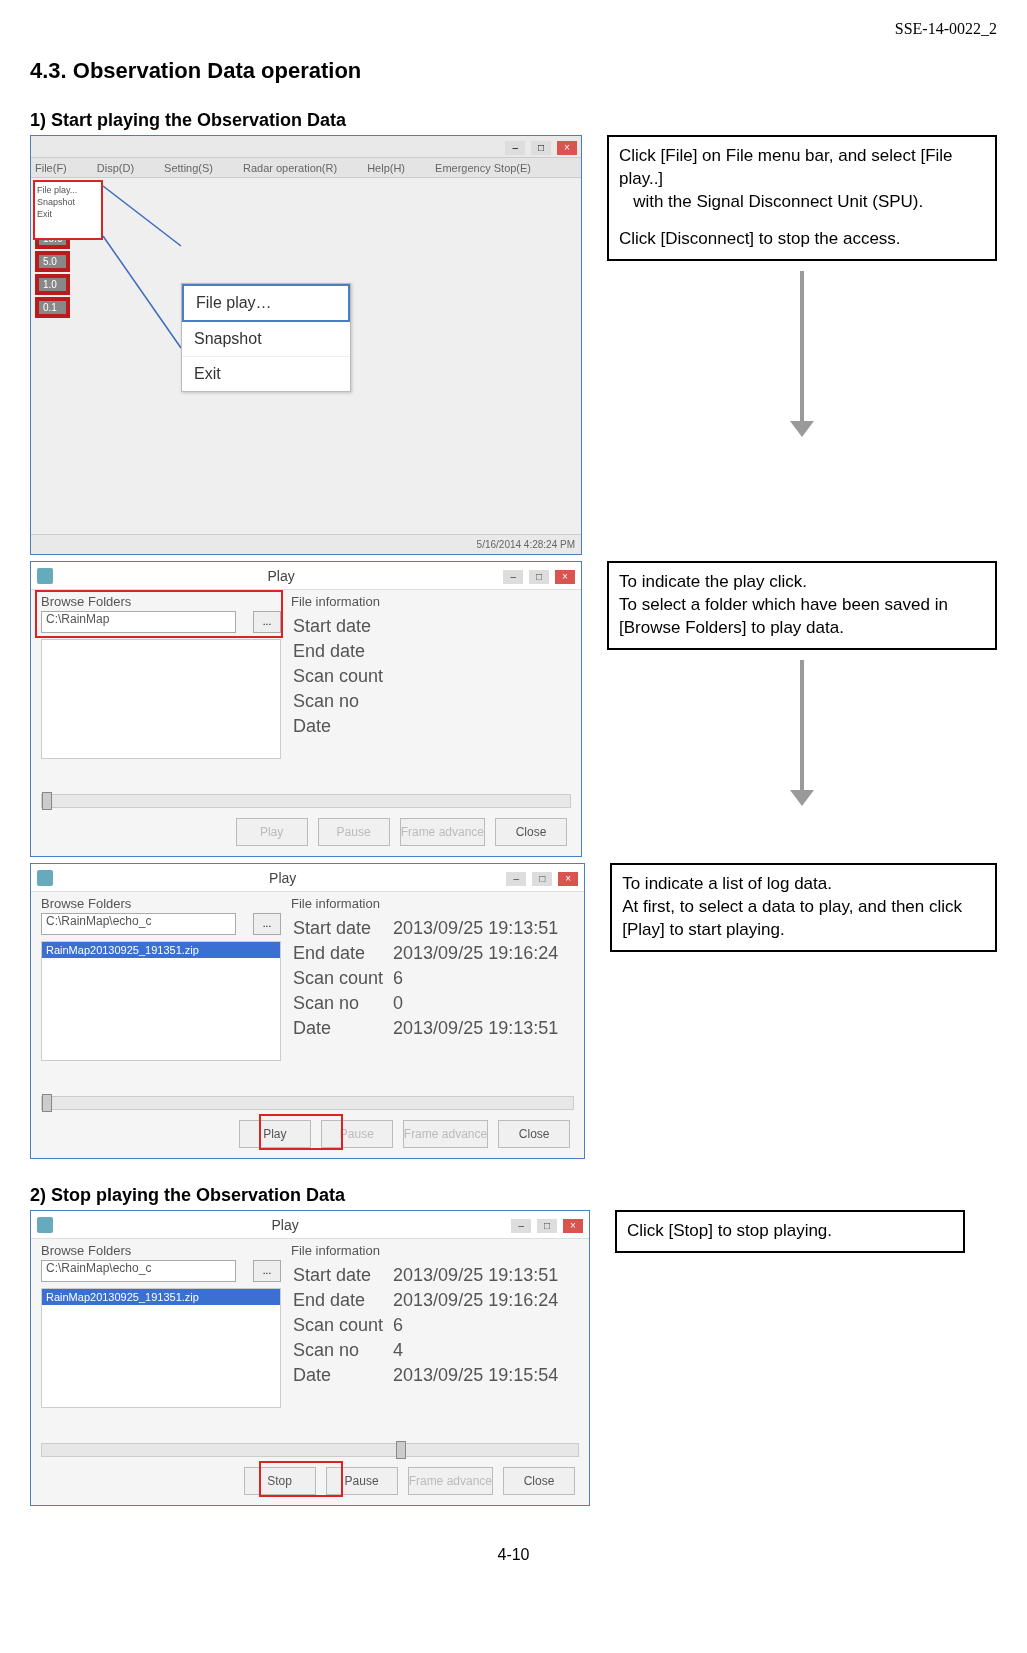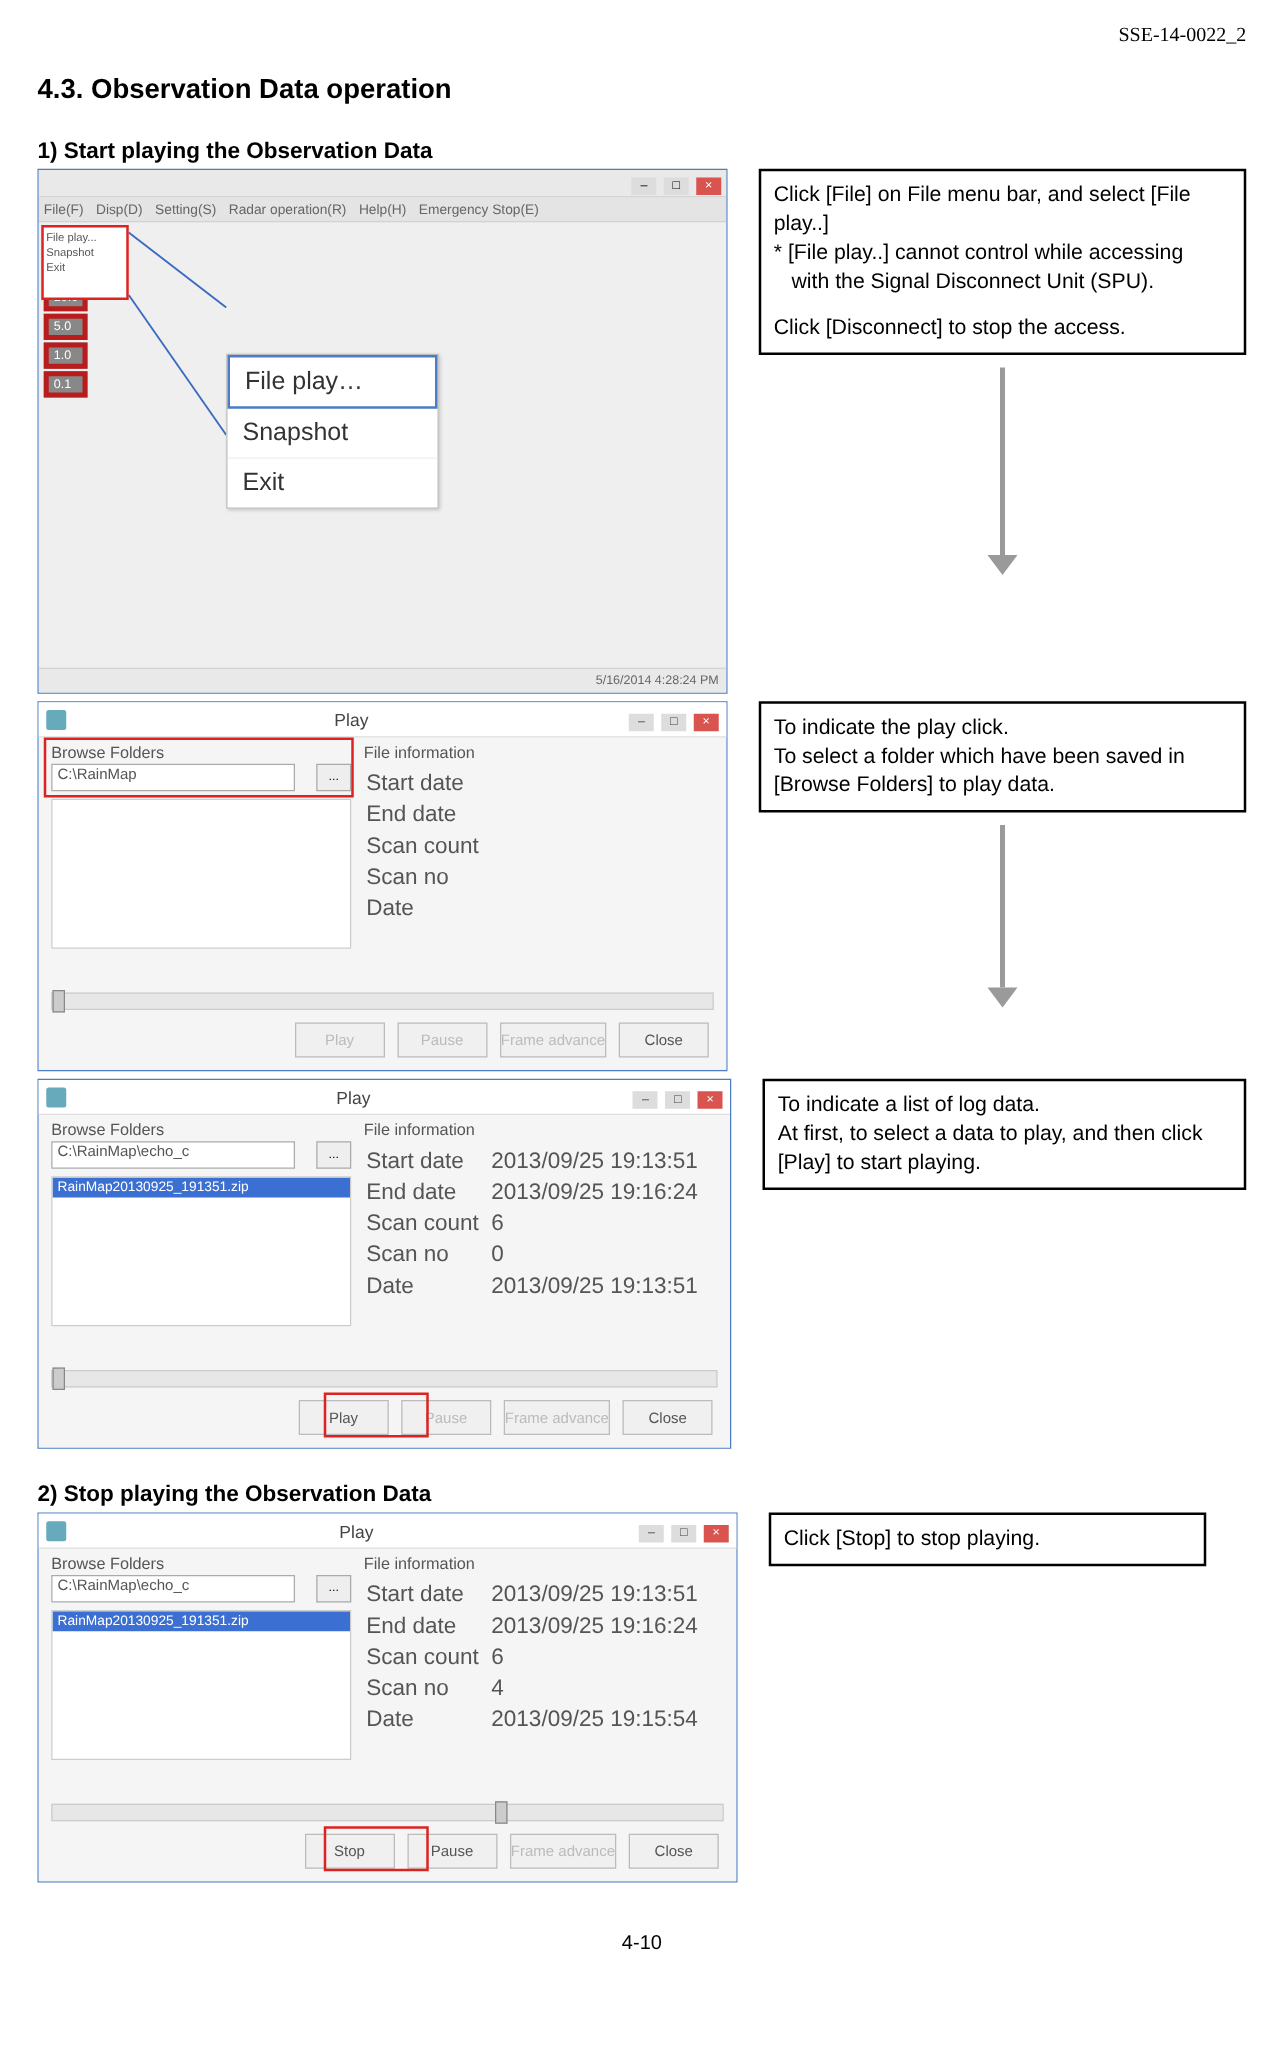--- a/index.html
+++ b/index.html
@@ -96,20 +96,21 @@
     .win-close { background: #d9534f !important; color: #fff; }
     .menubar {
       height: 20px;
       background: #e4e4e4;
       border-bottom: 1px solid #ccc;
       display: flex;
       align-items: center;
       padding-left: 4px;
       font-size: 11px;
       color: #666;
+      gap: 20px;
     }
     .menubar span { margin-right: 10px; }
     .map-area {
       position: relative;
       height: calc(100% - 62px);
       background: #efefef;
     }
     .map-scale {
       position: absolute;
       left: 4px; top: 4px;
@@ -152,21 +153,21 @@
       position: absolute;
       left: 150px; top: 105px;
       width: 170px;
       background: #fff;
       border: 1px solid #bbb;
       box-shadow: 1px 1px 3px rgba(0,0,0,.2);
     }
     .zoom-popup-item {
       padding: 8px 12px;
       border-bottom: 1px solid #eee;
-      font-size: 20px;
+      font-size: 16px;
       color: #333;
     }
     .zoom-popup-item:last-child { border-bottom: none; }
     .blue-highlight {
       border: 2px solid #4a7dc4;
     }
 
     
     .play-dialog {
       width: 100%; height: 100%;
@@ -328,21 +329,20 @@
         <div class="zoom-popup-item blue-highlight">File play…</div>
         <div class="zoom-popup-item">Snapshot</div>
         <div class="zoom-popup-item">Exit</div>
       </div>
     </div>
     <div class="statusbar">5/16/2014 4:28:24 PM</div>
   </div>
   <div style="display:flex;flex-direction:column;">
     <div class="infobox">
       <div>Click [File] on File menu bar, and select [File play..]</div>
-      <div>* [File play..] cannot control while accessing</div>
       <div style="white-space:pre;">   with the Signal Disconnect Unit (SPU).</div>
       <div style="height:14px;"></div>
       <div>Click [Disconnect] to stop the access.</div>
     </div>
     <div class="arrow-col">
       <div class="arrow-down-wrap">
         <div class="arrow-stem s1"></div>
         <div class="arrow-head"></div>
       </div>
     </div>

